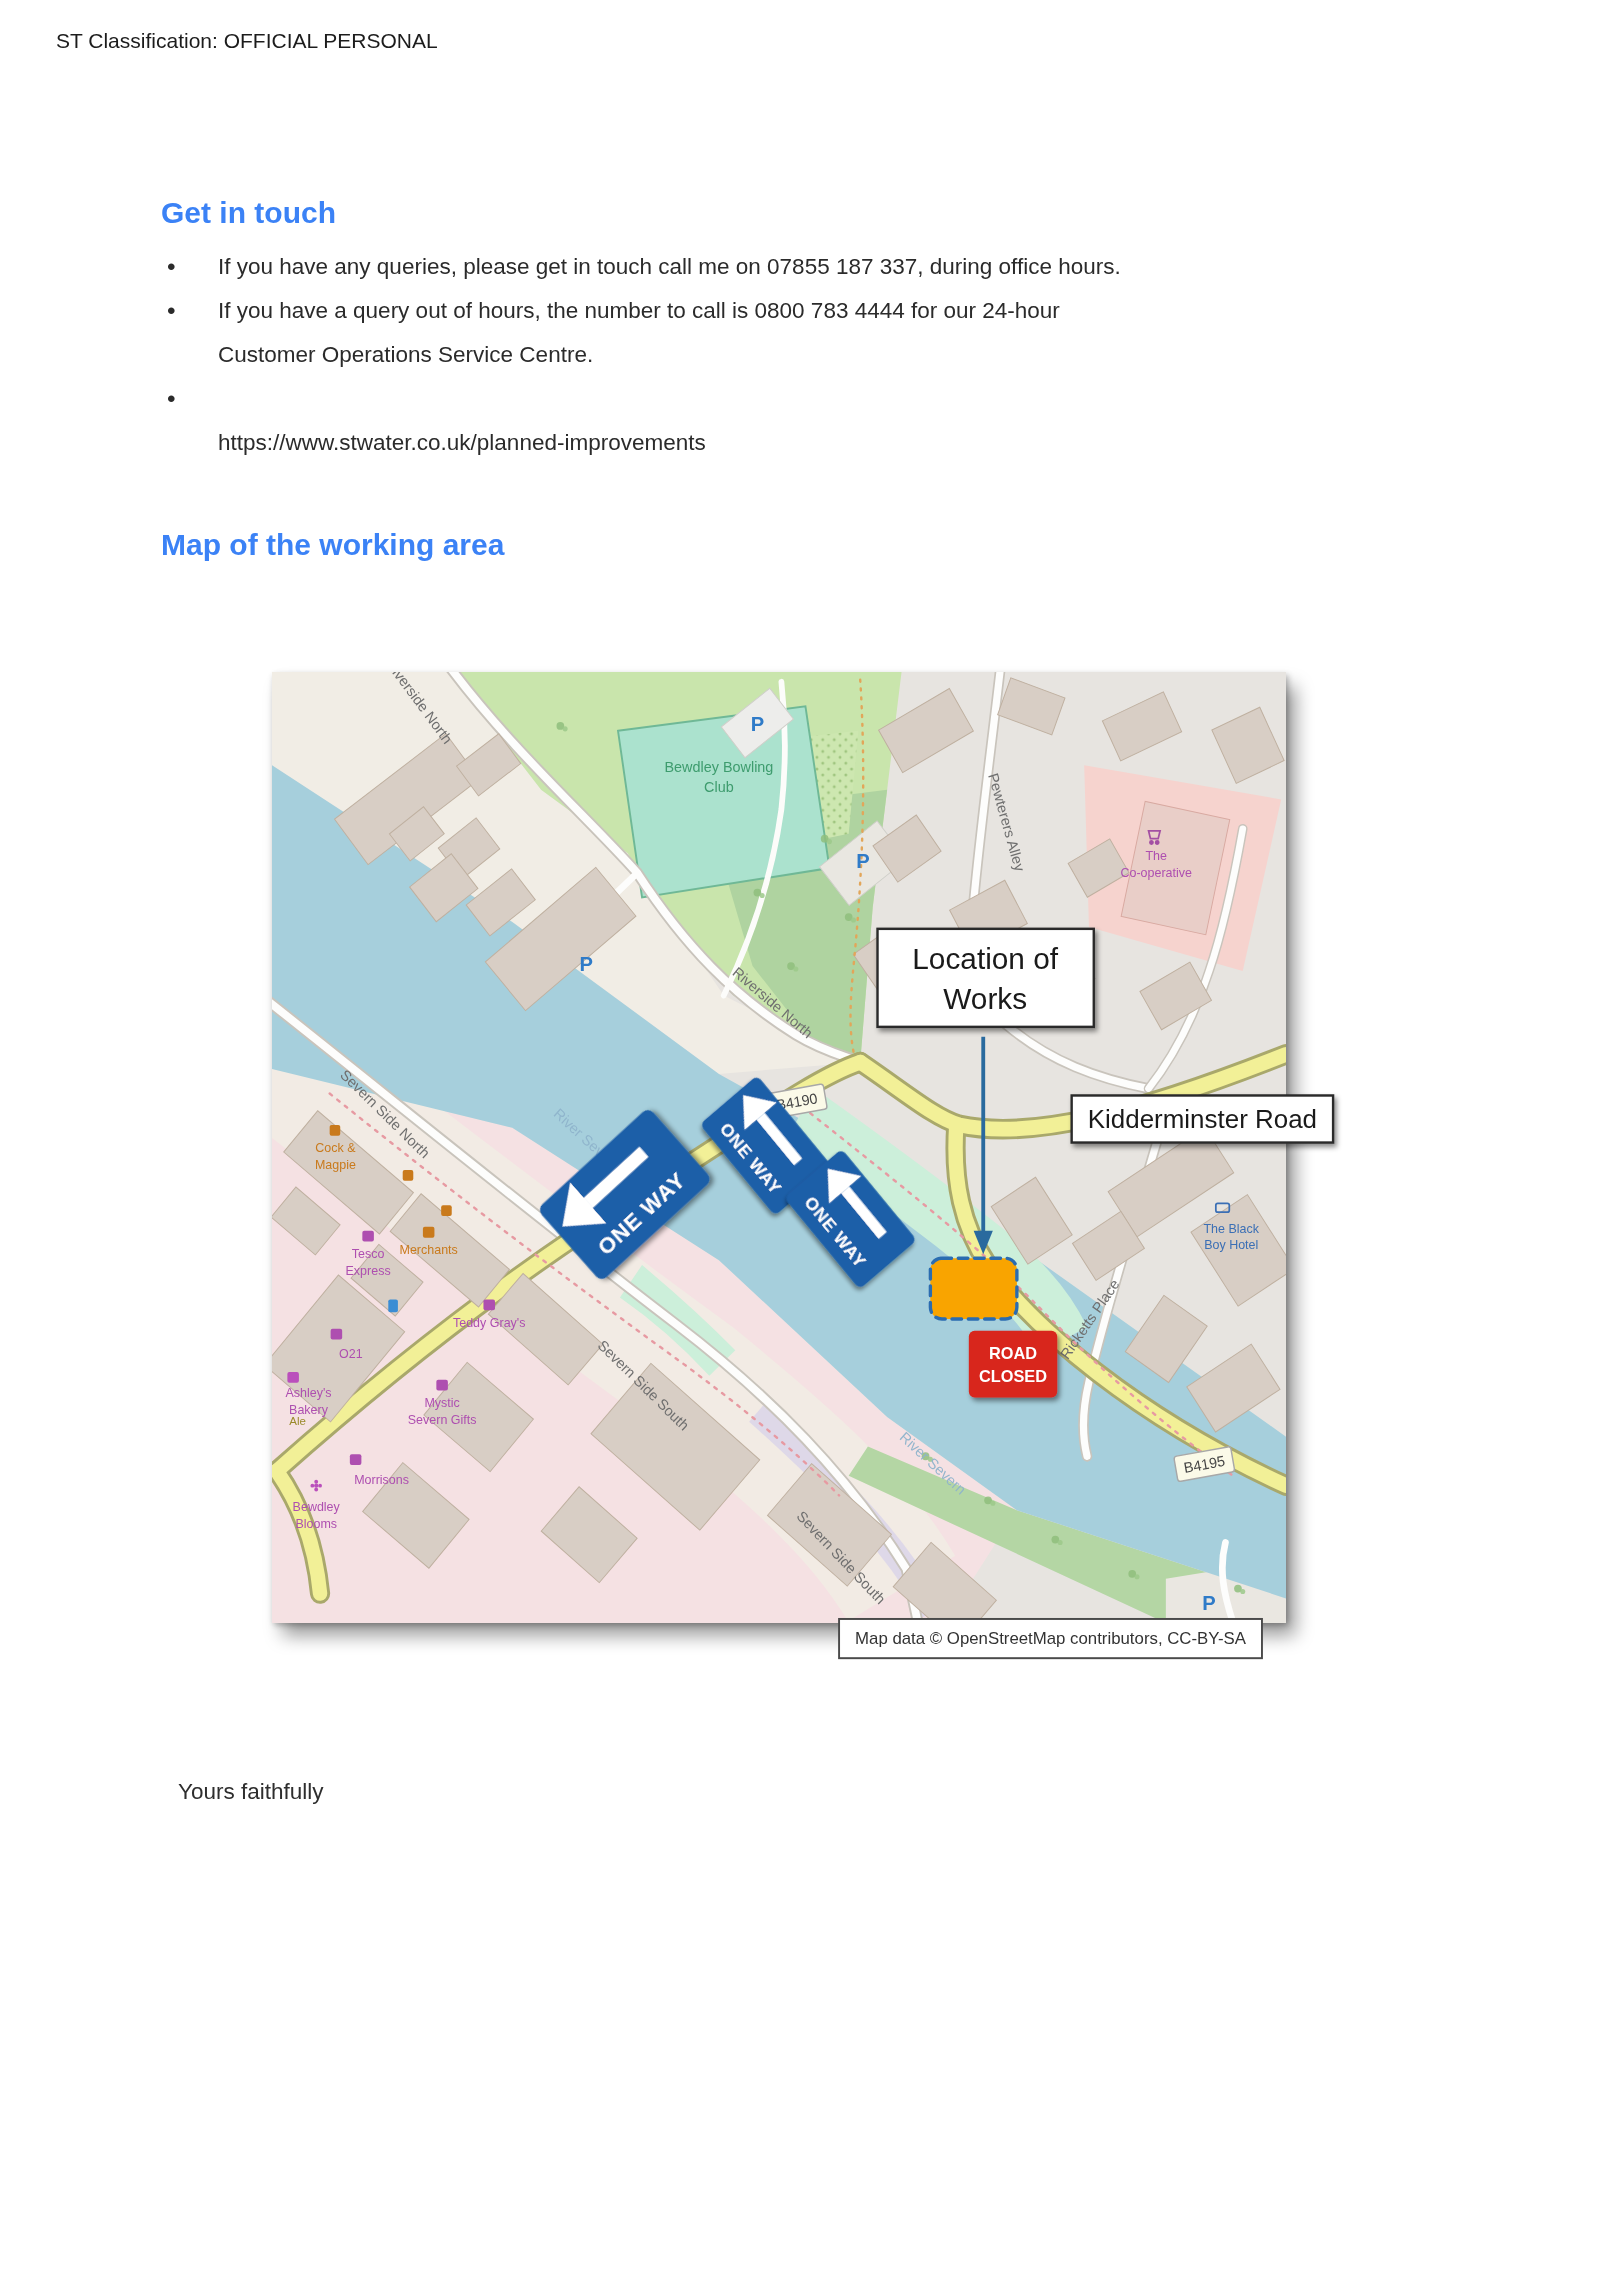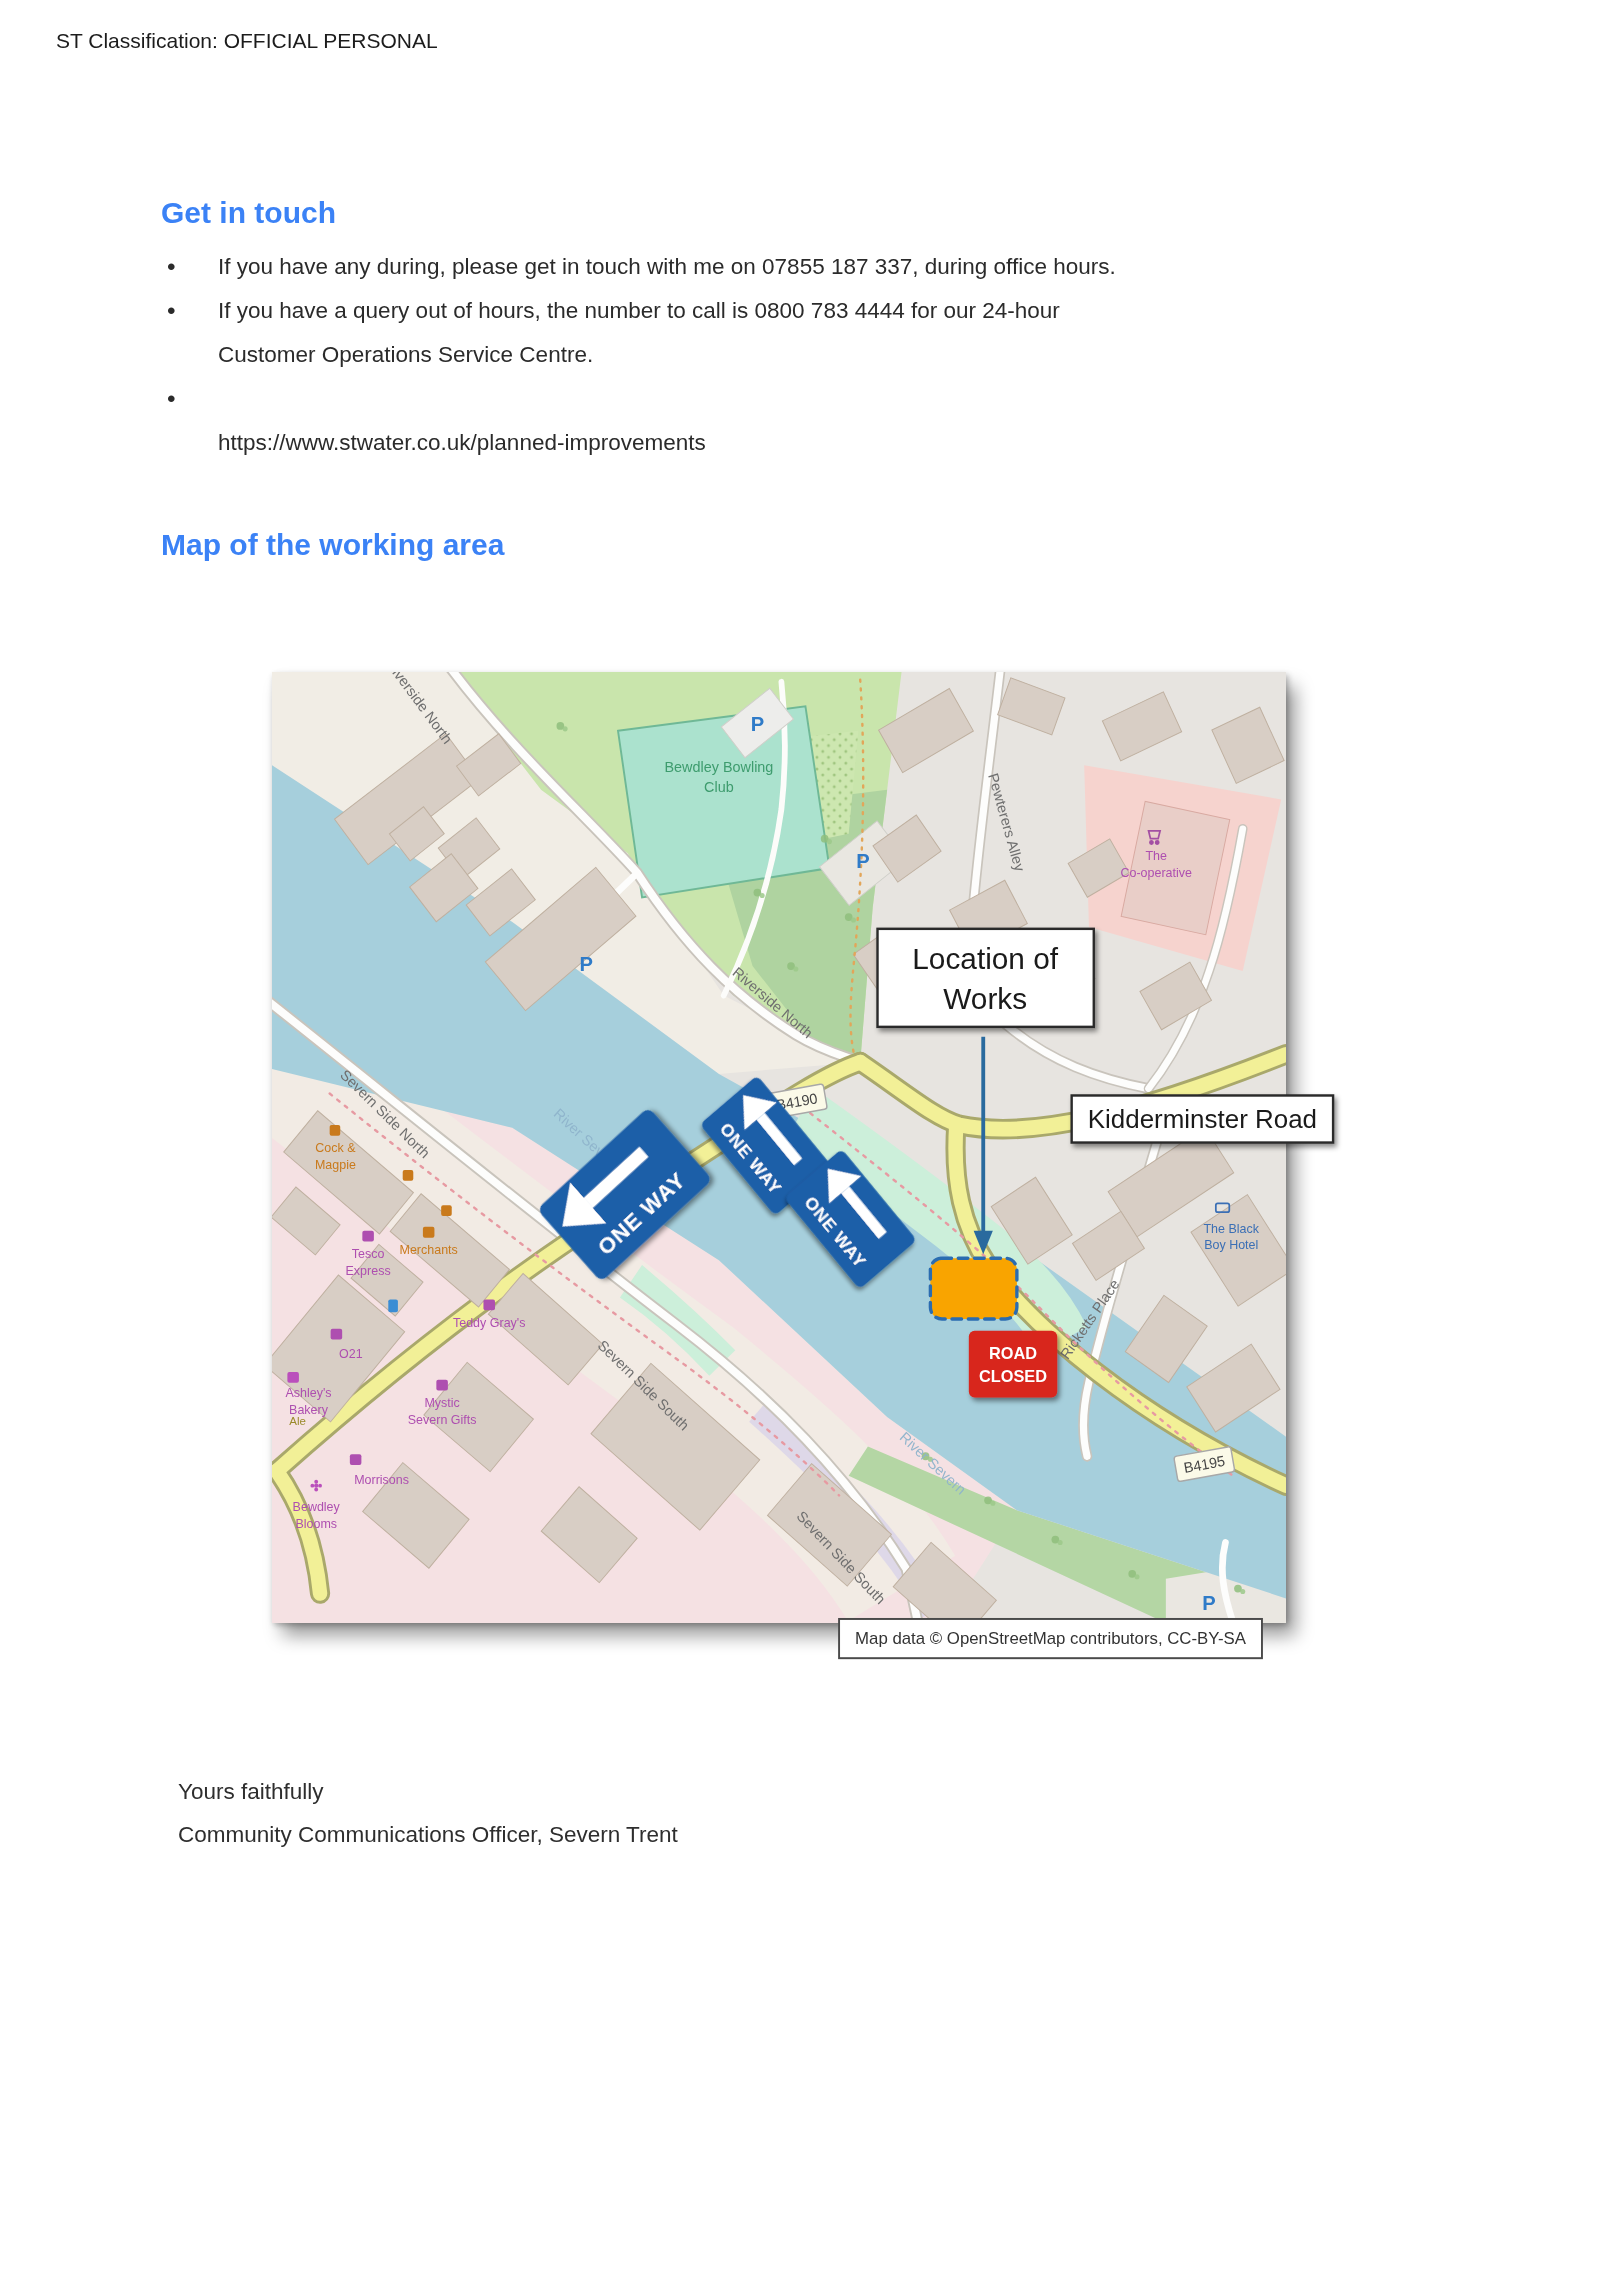--- a/index.html
+++ b/index.html
@@ -32,21 +32,21 @@
 </style>
 </head>
 <body>
 
 <div class="abs" id="classification">ST Classification: OFFICIAL PERSONAL</div>
 
 <div class="abs section-heading" id="get-in-touch-heading">Get in touch</div>
 
 <ul class="abs" id="contact-list">
   <li>
-    <span>If you have any during, please get in touch with me on </span><span class="b">07855 187 337</span><span>, during office hours.</span>
+    <span>If you have any queries, please get in touch call me on </span><span class="b">07855 187 337</span><span>, during office hours.</span>
   </li>
   <li>
     <span>If you have a query out of hours, the number to call is </span><span class="b">0800 783 4444</span><span> for our 24-hour</span><br>
     <span>Customer Operations Service Centre.</span>
   </li>
   <li>
     <br>
     <span class="b">https://www.stwater.co.uk/planned-improvements</span>
   </li>
 </ul>
@@ -307,15 +307,14 @@
 
   <g>
     <rect x="590" y="966" width="440" height="40" fill="#fff" stroke="#4a4a4a" stroke-width="2"></rect>
     <text x="810" y="992" text-anchor="middle" font-size="17.5" fill="#333">Map data © OpenStreetMap contributors, CC-BY-SA</text>
   </g>
 </svg>
 </div>
 
 <div class="abs" id="signature">
   <div>Yours faithfully</div>
-  <div>Community Communications Officer, Severn Trent</div>
 </div>
 
 
 </body></html>

